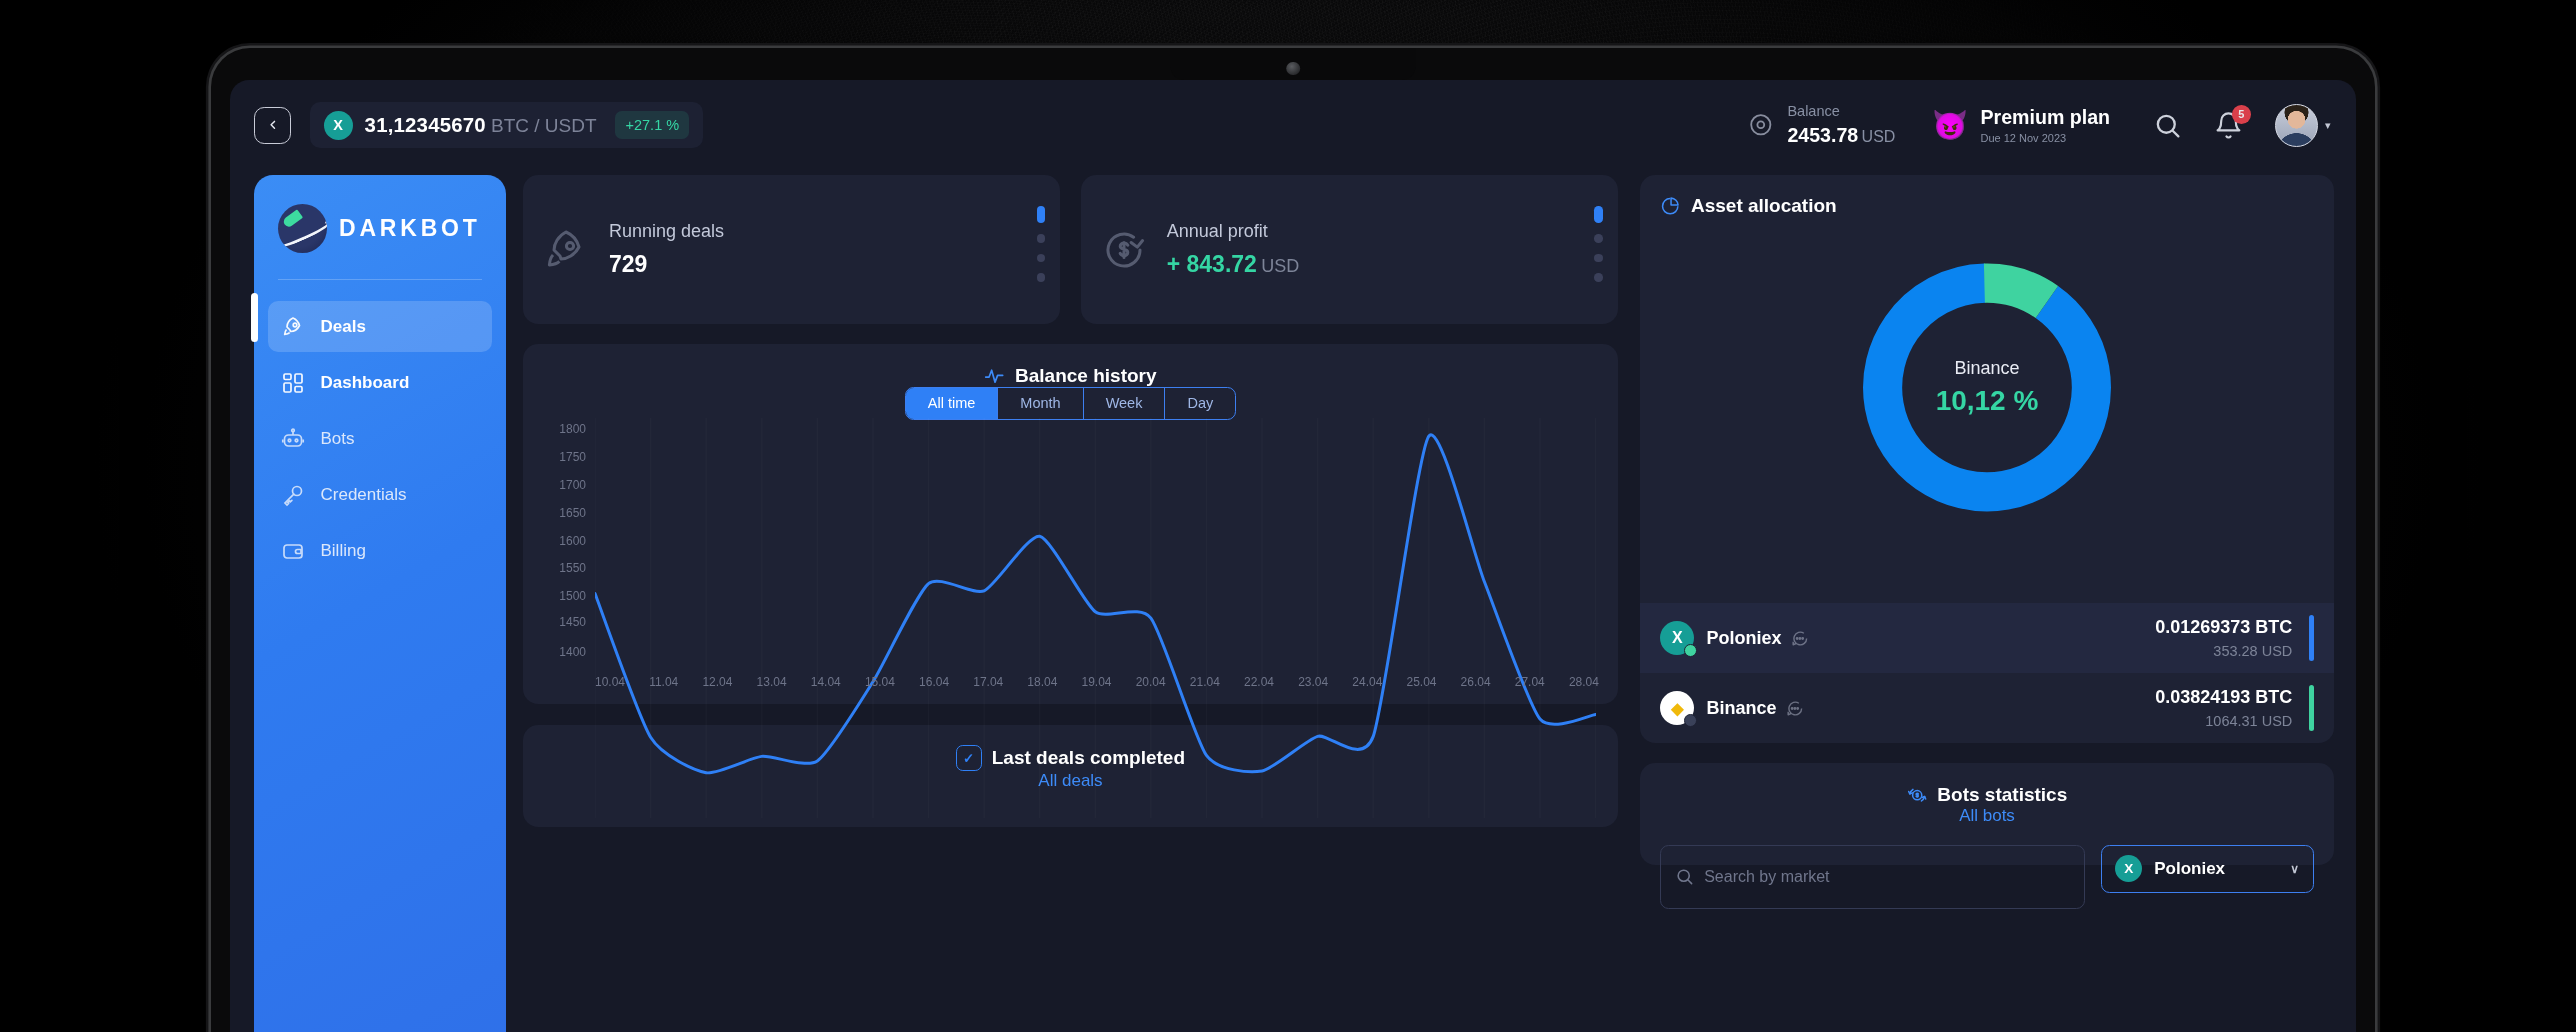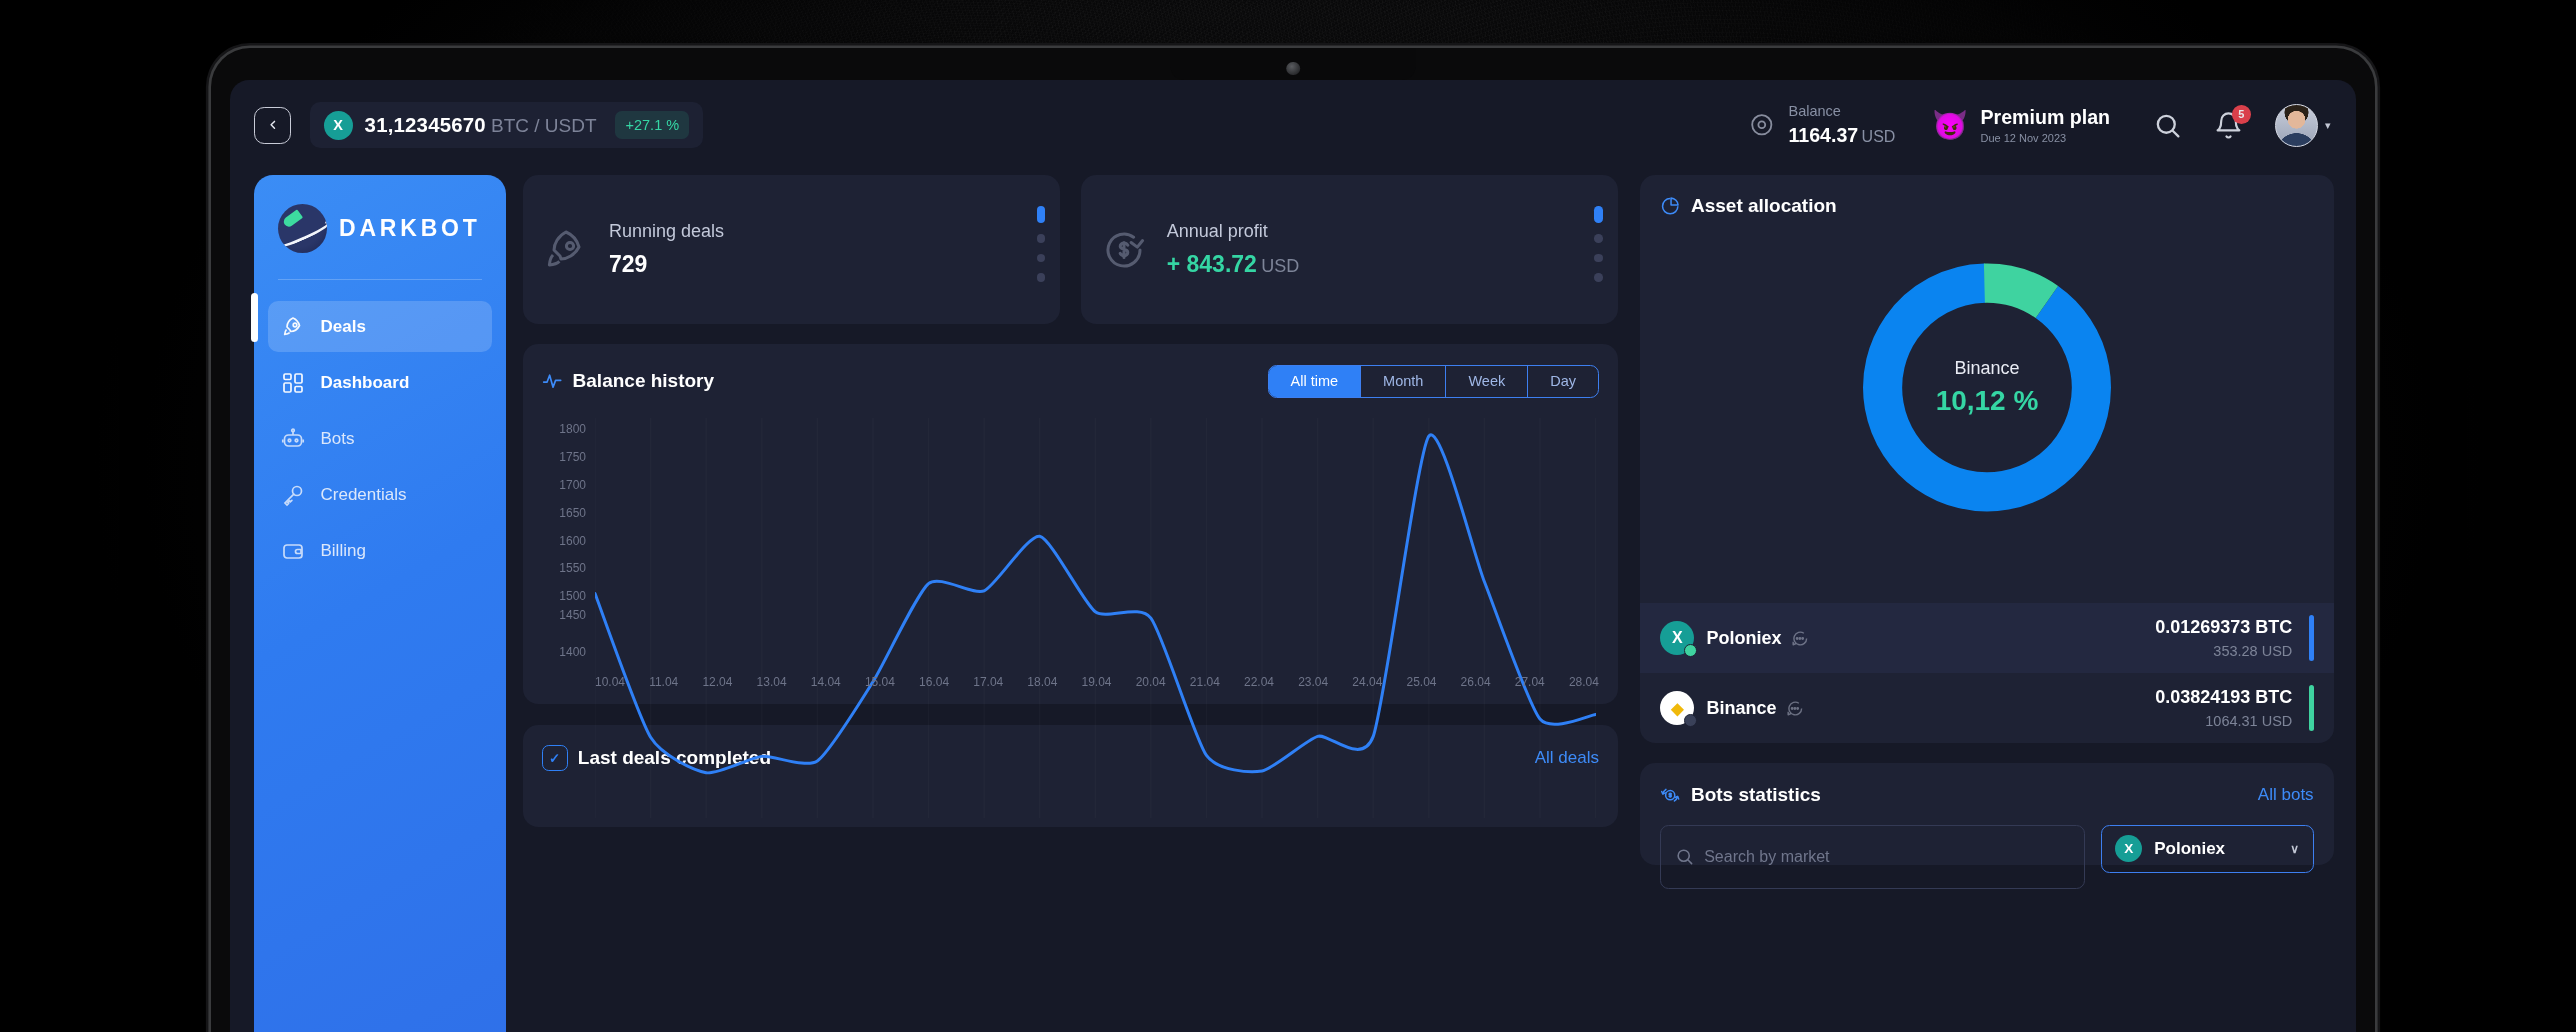--- a/index.html
+++ b/index.html
@@ -204,21 +204,21 @@
   .stat-value { font-size: 23px; font-weight: 700; color: #fff; }
   .stat-unit { font-size: 18px; color: #7d8498; font-weight: 400; margin-left: 4.3px; }
   .stat-value.green { color: #35d6a4; }
   .stat-sub { font-size: 15.3px; color: #e0555f; margin-top: 7.7px; }
   .dots { position: absolute; right: 15.3px; top: 31px; display: flex; flex-direction: column; gap: 11px; }
   .dots i { width: 8.5px; height: 8.5px; border-radius: 4.3px; background: #3b405a; display: block; }
   .dots i.on { background: #2f80f6; height: 17px; }
 
   
   #balance-card { margin-top: 20.4px; height: 360px; padding: 20.4px 19px 10.2px; position: relative; }
-  .card-head { display: flex; align-items: center; justify-content: space-between; }
+  .card-head { display: flex; align-items: center; justify-content: space-between; flex-direction: column; }
   .card-title { display: flex; align-items: center; gap: 10.2px; font-size: 19px; font-weight: 700; color: #fff; }
   .card-title svg { width: 20.4px; height: 20.4px; }
   .segmented { display: flex; border: 0.9px solid #3d7ff0; border-radius: 8.5px; overflow: hidden; }
   .seg {
     padding: 7.7px 22px; font-size: 14.5px; color: #9fb7e6; cursor: pointer;
     border-right: 0.9px solid #3d7ff0; background: transparent;
   }
   .seg:last-child { border-right: none; }
   .seg.active { background: #2f80f6; color: #fff; }
 
@@ -325,21 +325,21 @@
 
       <div class="spacer"></div>
 
       <svg class="eye-icon" viewBox="0 0 24 24" fill="none" stroke="#aeb4c6" stroke-width="1.7">
         <circle cx="12" cy="12" r="9"></circle>
           <circle cx="12" cy="12" r="3.2"></circle>
       </svg>
 
       <div class="balance-block">
         <div class="balance-label">Balance</div>
-        <div><span class="balance-val">1164.37</span><span class="balance-cur">USD</span></div>
+        <div><span class="balance-val">2453.78</span><span class="balance-cur">USD</span></div>
       </div>
 
       <div class="plan-block">
         <span class="plan-emoji">😈</span>
         <div>
           <div class="plan-name">Premium plan</div>
           <div class="plan-due">Due 12 Nov 2023</div>
         </div>
       </div>
 
@@ -494,21 +494,21 @@
 
           <div id="plot">
             <div id="ylabels">
                 <div class="ylab" style="top: 14.6px;">1800</div>
                 <div class="ylab" style="top: 43px;">1750</div>
                 <div class="ylab" style="top: 71px;">1700</div>
                 <div class="ylab" style="top: 99px;">1650</div>
                 <div class="ylab" style="top: 127px;">1600</div>
                 <div class="ylab" style="top: 154px;">1550</div>
                 <div class="ylab" style="top: 182px;">1500</div>
-                <div class="ylab" style="top: 201px;">1450</div>
+                <div class="ylab" style="top: 208px;">1450</div>
                 <div class="ylab" style="top: 238px;">1400</div>
               </div>
             <svg id="svgchart" preserveAspectRatio="none" viewBox="0 0 1000 400">
               <g id="vgrid">
                   <line x1="0" x2="0" y1="0" y2="400" stroke="rgba(255,255,255,0.025)" stroke-width="1.5"></line>
                   <line x1="55.55555555555555" x2="55.55555555555555" y1="0" y2="400" stroke="rgba(255,255,255,0.025)" stroke-width="1.5"></line>
                   <line x1="111.1111111111111" x2="111.1111111111111" y1="0" y2="400" stroke="rgba(255,255,255,0.025)" stroke-width="1.5"></line>
                   <line x1="166.66666666666666" x2="166.66666666666666" y1="0" y2="400" stroke="rgba(255,255,255,0.025)" stroke-width="1.5"></line>
                   <line x1="222.2222222222222" x2="222.2222222222222" y1="0" y2="400" stroke="rgba(255,255,255,0.025)" stroke-width="1.5"></line>
                   <line x1="277.77777777777777" x2="277.77777777777777" y1="0" y2="400" stroke="rgba(255,255,255,0.025)" stroke-width="1.5"></line>

